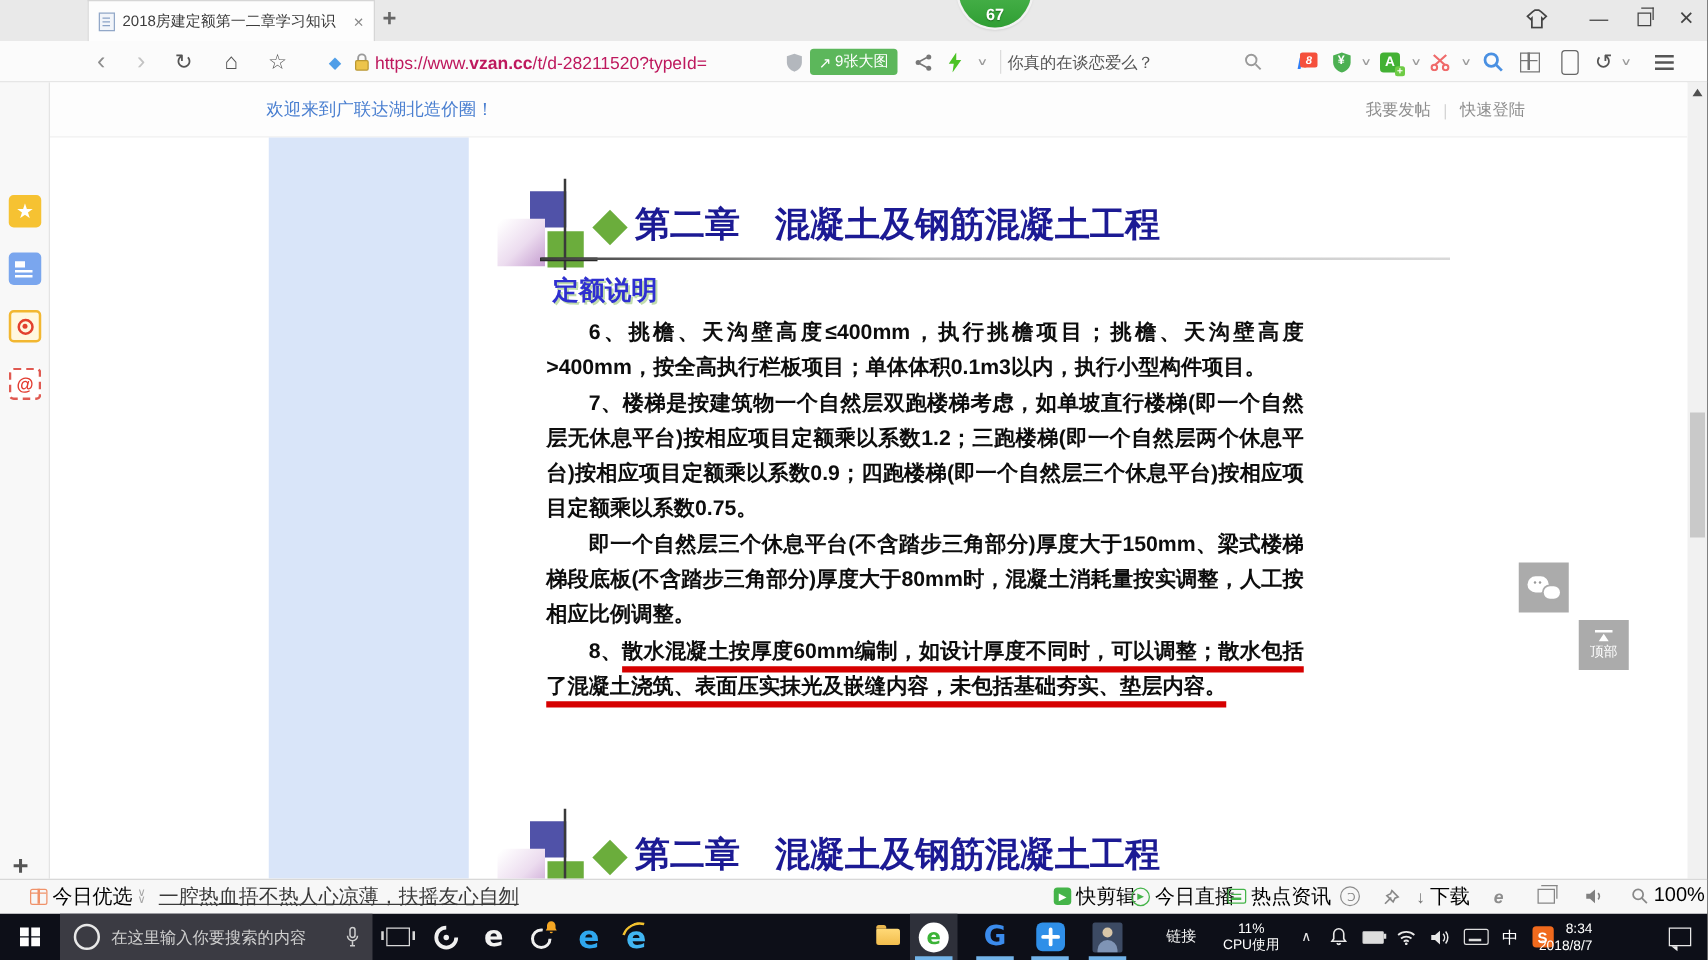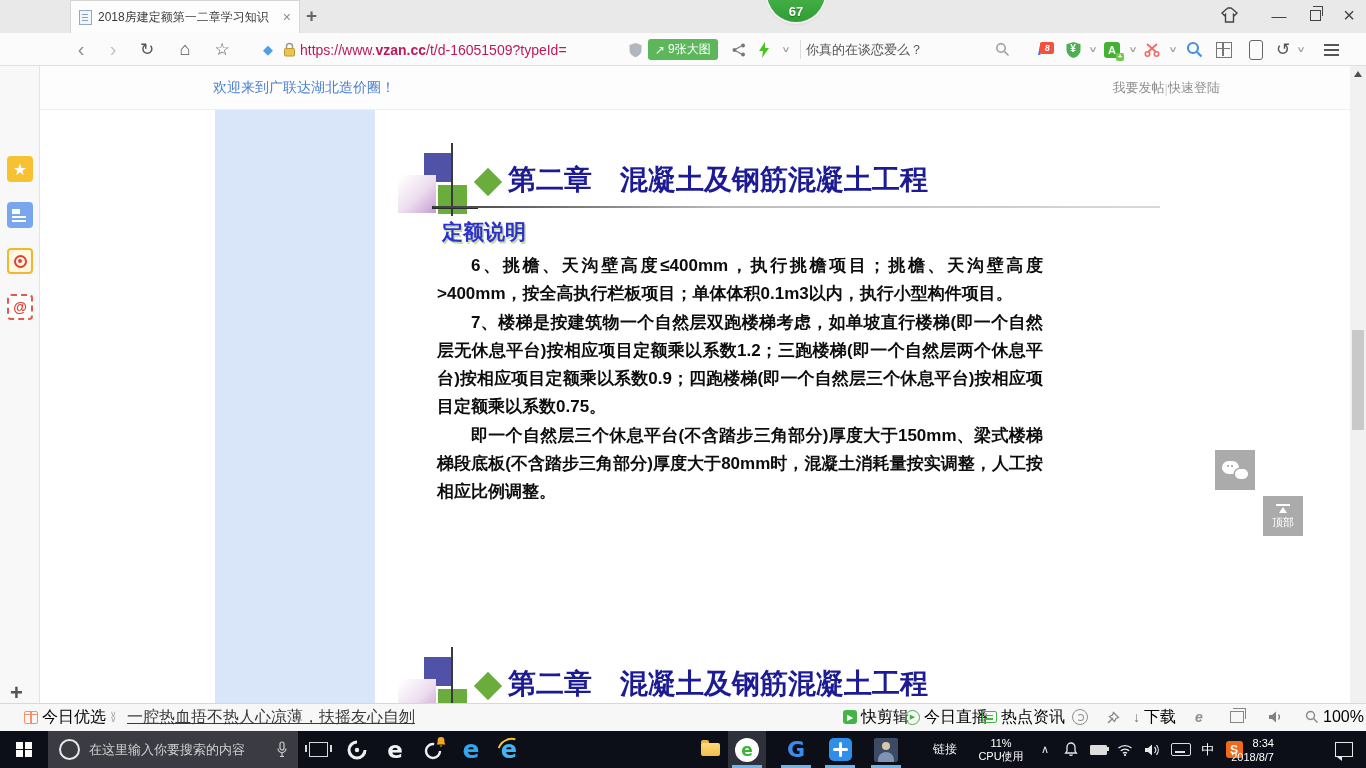--- a/index.html
+++ b/index.html
@@ -56,21 +56,21 @@
   .sb-news i:first-child{width:8px;height:5px;}
   .sb-weibo{top:182px;background:#fff7e0;border:2px solid #f2b731;box-sizing:border-box;}
   .weibo-eye{width:13px;height:13px;border:2.4px solid #e2402e;border-radius:50%;position:relative;box-sizing:border-box;}
   .weibo-eye::after{content:"";position:absolute;left:2.5px;top:2.5px;width:4px;height:4px;background:#e2402e;border-radius:50%;}
   .sb-mail{top:228px;background:#fff;border:2px dashed #e05a52;box-sizing:border-box;color:#e23c30;font-weight:bold;font-size:14px;}
   .sb-plus{left:10px;top:614px;color:#555;font-size:22px;font-weight:bold;}
   
   #page{left:40px;top:66px;width:1310px;height:637px;background:#fff;overflow:hidden;}
   .welcome{left:0;top:0;width:1310px;height:44px;background:#fdfdfd;border-bottom:1px solid #efefef;box-sizing:border-box;}
   .welcome-text{left:173px;top:13px;font-size:14px;color:#4a7fd0;}
-  .welcome-links{right:130px;top:13px;font-size:13px;color:#8e8e8e;display:flex;gap:0;align-items:center;}
+  .welcome-links{right:130px;top:13px;font-size:13px;color:#8e8e8e;display:flex;gap:10px;align-items:center;}
   .band{left:175px;top:44px;width:160px;height:593px;background:#d9e5f9;}
   
   .deco{width:100px;height:76px;}
   .deco .vline{position:absolute;left:53px;top:0;width:2px;height:73px;background:#3a3a3a;}
   .deco .sq-blue{position:absolute;left:26px;top:10px;width:29px;height:29px;background:#5052a8;}
   .deco .sq-pink{position:absolute;left:0;top:32px;width:38px;height:38px;
                  background:linear-gradient(135deg,#ffffff 5%,#ecdcef 55%,#c59dd0 100%);}
   .deco .sq-green{position:absolute;left:40px;top:42px;width:29px;height:29px;background:#6bad3c;}
   .deco .hline{position:absolute;left:34px;top:63px;width:46px;height:3px;background:#2a2a2a;}
   .deco .diamond{position:absolute;left:80px;top:29px;width:20px;height:20px;background:#6bad3c;transform:rotate(45deg);}
@@ -200,21 +200,21 @@
   <div class="navic a" style="left:258px;width:20px;font-size:13px;color:#4f9ee8;">◆</div>
   <div class="navic a" style="left:280px;width:18px;">
     <svg width="13" height="15" viewBox="0 0 13 15">
         <path d="M3.5 7V4.5a3 3 0 016 0V7" fill="none" stroke="#9a9a9a" stroke-width="1.5"></path>
         <rect x="1.5" y="6.5" width="10" height="7.5" rx="1" fill="#edc44b" stroke="#bb9833" stroke-width="1"></rect>
       </svg>
   </div>
   <div class="navic a" style="left:300px;width:330px;justify-content:flex-start;">
     <span class="addr-text">https://www.</span>
       <span class="addr-text addr-bold">vzan.cc</span>
-      <span class="addr-text">/t/d-16051509?typeId=</span>
+      <span class="addr-text">/t/d-28211520?typeId=</span>
   </div>
   <div class="navic a" style="left:626px;width:18px;">
     <svg width="15" height="16" viewBox="0 0 15 16">
         <path d="M7.5 1l6 2v5c0 4-3.2 6.3-6 7.3C4.7 14.3 1.5 12 1.5 8V3z" fill="#b3b7bd"></path>
       </svg>
   </div>
   <div class="img-badge a">
     <span>↗</span>
     <span>9张大图</span>
   </div>
@@ -333,20 +333,21 @@
         <span class="hline"></span>
         <span class="diamond"></span>
     </div>
     <div class="slide-title a" style="left:468px;top:96px;">第二章　混凝土及钢筋混凝土工程</div>
     <div class="rule a" style="left:393px;top:140px;width:727px;"></div>
     <div class="section-label a" style="left:402px;top:152px;">定额说明</div>
     <div class="slide-text a">
       <p>6、挑檐、天沟壁高度≤400mm，执行挑檐项目；挑檐、天沟壁高度&gt;400mm，按全高执行栏板项目；单体体积0.1m3以内，执行小型构件项目。</p>
       <p>7、楼梯是按建筑物一个自然层双跑楼梯考虑，如单坡直行楼梯(即一个自然层无休息平台)按相应项目定额乘以系数1.2；三跑楼梯(即一个自然层两个休息平台)按相应项目定额乘以系数0.9；四跑楼梯(即一个自然层三个休息平台)按相应项目定额乘以系数0.75。</p>
       <p>即一个自然层三个休息平台(不含踏步三角部分)厚度大于150mm、梁式楼梯梯段底板(不含踏步三角部分)厚度大于80mm时，混凝土消耗量按实调整，人工按相应比例调整。</p>
+      <p><span>8、</span><span class="redline">散水混凝土按厚度60mm编制，如设计厚度不同时，可以调整；散水包括了混凝土浇筑、表面压实抹光及嵌缝内容，未包括基础夯实、垫层内容。</span></p>
     </div>
 
     <div class="deco a" style="left:358px;top:581px;">
       <span class="sq-blue"></span>
         <span class="sq-pink"></span>
         <span class="sq-green"></span>
       <span class="vline"></span>
         <span class="diamond"></span>
     </div>
     <div class="slide-title a" style="left:468px;top:600px;">第二章　混凝土及钢筋混凝土工程</div>

